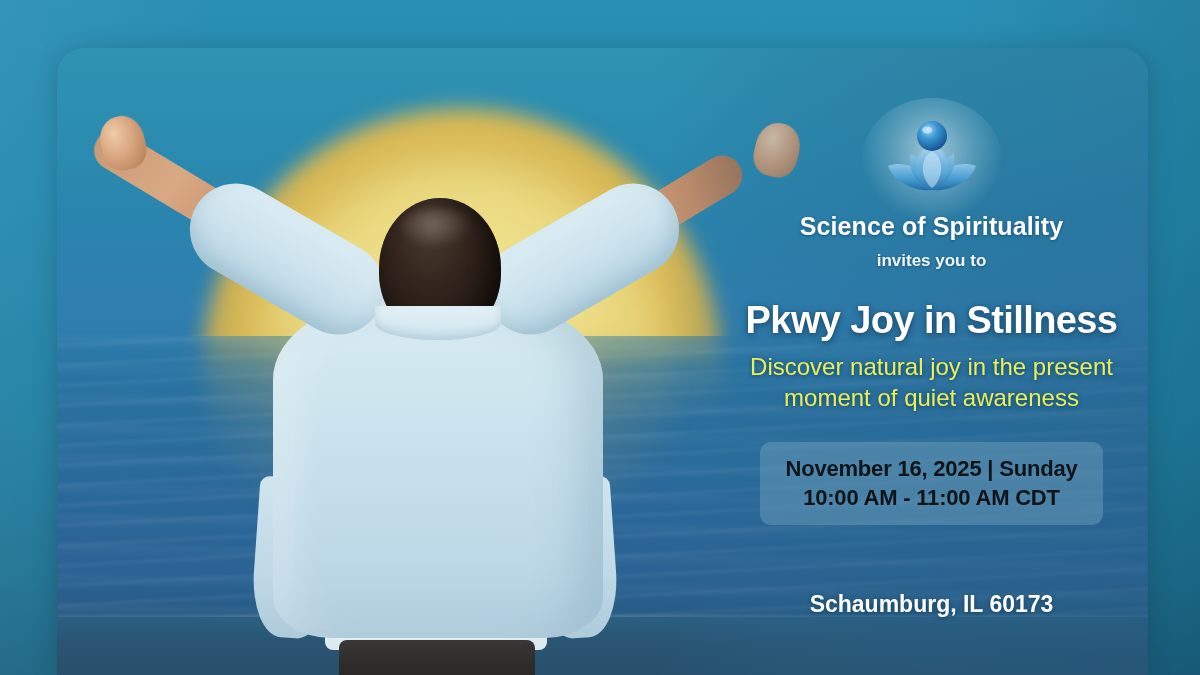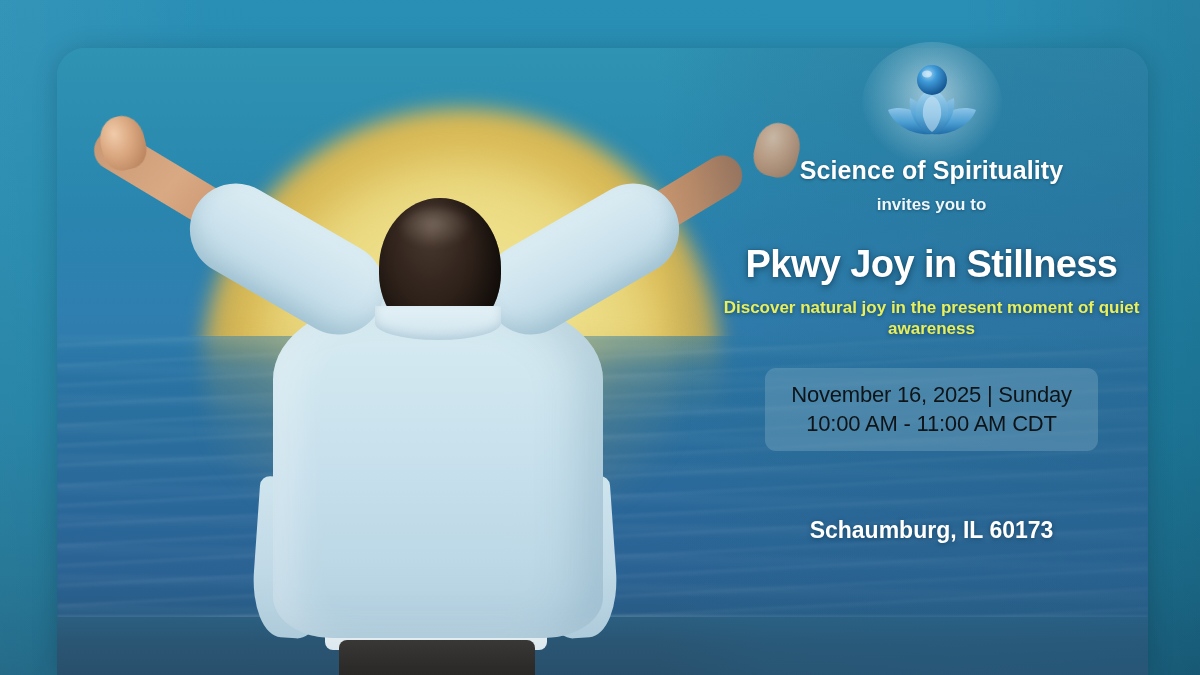--- a/index.html
+++ b/index.html
@@ -292,20 +292,21 @@
     position: absolute;
     left: 715px;
     top: 48px;
     width: 433px;
     height: 627px;
     display: flex;
     flex-direction: column;
     align-items: center;
     text-align: center;
     color: #ffffff;
+    justify-content: center;
   }
 
   
   .logo-wrap {
     margin-top: 12px;
     width: 96px; height: 86px;
     position: relative;
   }
   .logo-glow {
     position: absolute;
@@ -338,35 +339,35 @@
     font-weight: bold;
     line-height: 1.12;
     color: #ffffff;
     letter-spacing: -0.6px;
     text-shadow: 0 2px 7px rgba(0,35,55,0.55), 0 0 2px rgba(0,35,55,0.35);
   }
   .event-title .line2 { display: block; }
 
   .event-tagline {
     margin-top: 11px;
-    font-size: 17px;
-    font-weight: 700;
+    font-size: 24px;
+    font-weight: 400;
     line-height: 1.28;
     color: #e8ef5c;
     text-shadow: 0 1px 4px rgba(0,35,55,0.55);
   }
 
   .datetime-box {
     margin-top: 28px;
     padding: 12px 26px 13px 26px;
     border-radius: 11px;
     background: rgba(120,168,190,0.42);
     color: #0e1418;
     font-size: 22px;
-    font-weight: normal;
+    font-weight: bold;
     line-height: 1.32;
     letter-spacing: -0.2px;
   }
   .datetime-box .time { display: block; }
 
   .address {
     margin-top: 28px;
     font-size: 23px;
     font-weight: bold;
     line-height: 1.34;

